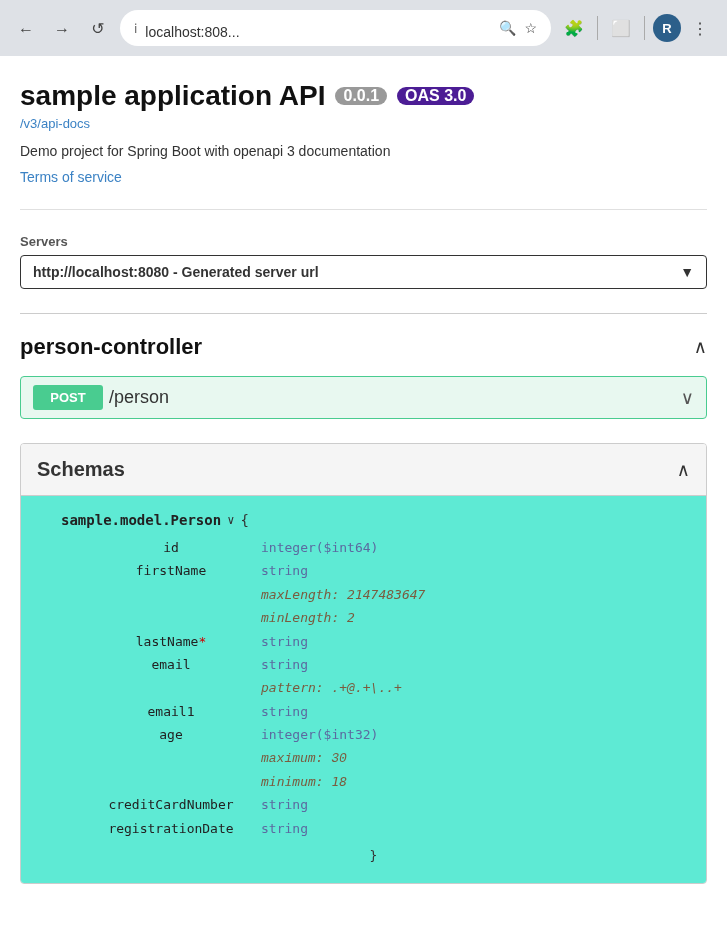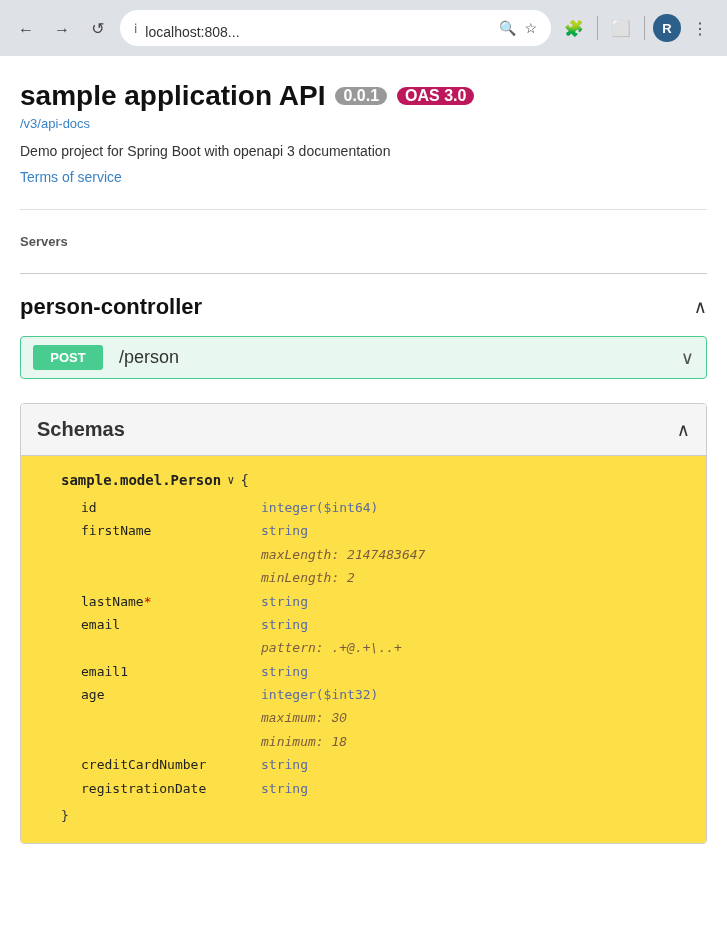--- a/index.html
+++ b/index.html
@@ -95,21 +95,21 @@
       color: #111;
     }
     .badge {
       padding: 0 8px;
       border-radius: 10px;
       font-size: 16px;
       font-weight: bold;
       color: white;
     }
     .badge-version { background: #999; }
-    .badge-oas { background: #be185d; }
+    .badge-oas { background: #4c1d95; }
     .api-docs-link {
       font-size: 13px;
       color: #3b82c4;
       text-decoration: none;
       display: block;
       margin-bottom: 12px;
     }
     .api-description {
       font-size: 14px;
       color: #333;
@@ -186,21 +186,21 @@
       background: #e8f8f0;
       border: 1px solid #49cc90;
       border-radius: 4px;
       padding: 8px 12px;
       margin-bottom: 24px;
       justify-content: space-between;
     }
     .endpoint-left {
       display: flex;
       align-items: center;
-      gap: 16px;
+      gap: 6px;
     }
     .method-badge {
       background: #49cc90;
       color: white;
       font-weight: bold;
       font-size: 13px;
       padding: 5px 12px;
       border-radius: 3px;
       min-width: 70px;
       text-align: center;
@@ -228,24 +228,25 @@
       padding: 14px 16px;
       background: #f5f5f5;
       border-bottom: 1px solid #ccc;
     }
     .schemas-title {
       font-size: 20px;
       font-weight: bold;
       color: #333;
     }
     .schema-content {
-      background: #fde047;
+      background: #5eead4;
       padding: 16px 20px 20px 40px;
       font-family: monospace;
       font-size: 13px;
+      text-align: center;
     }
     .schema-model-title {
       display: flex;
       align-items: center;
       gap: 6px;
       margin-bottom: 8px;
       font-size: 14px;
     }
     .schema-model-name {
       font-weight: bold;
@@ -325,20 +326,24 @@
       <span class="badge badge-version">0.0.1</span>
       <span class="badge badge-oas">OAS 3.0</span>
     </div>
     <a class="api-docs-link">/v3/api-docs</a>
     <p class="api-description">Demo project for Spring Boot with openapi 3 documentation</p>
     <a class="api-link">Terms of service</a>
   </div>
 
   <div class="servers-section">
     <div class="servers-label">Servers</div>
+    <div class="server-select">
+      <span>http://localhost:8080 - Generated server url</span>
+      <span>▼</span>
+    </div>
   </div>
 
   <hr class="section-divider">
 
   <div class="controller-section">
     <div class="controller-header">
       <h2 class="controller-title">person-controller</h2>
       <span class="chevron-icon">∧</span>
     </div>
 

